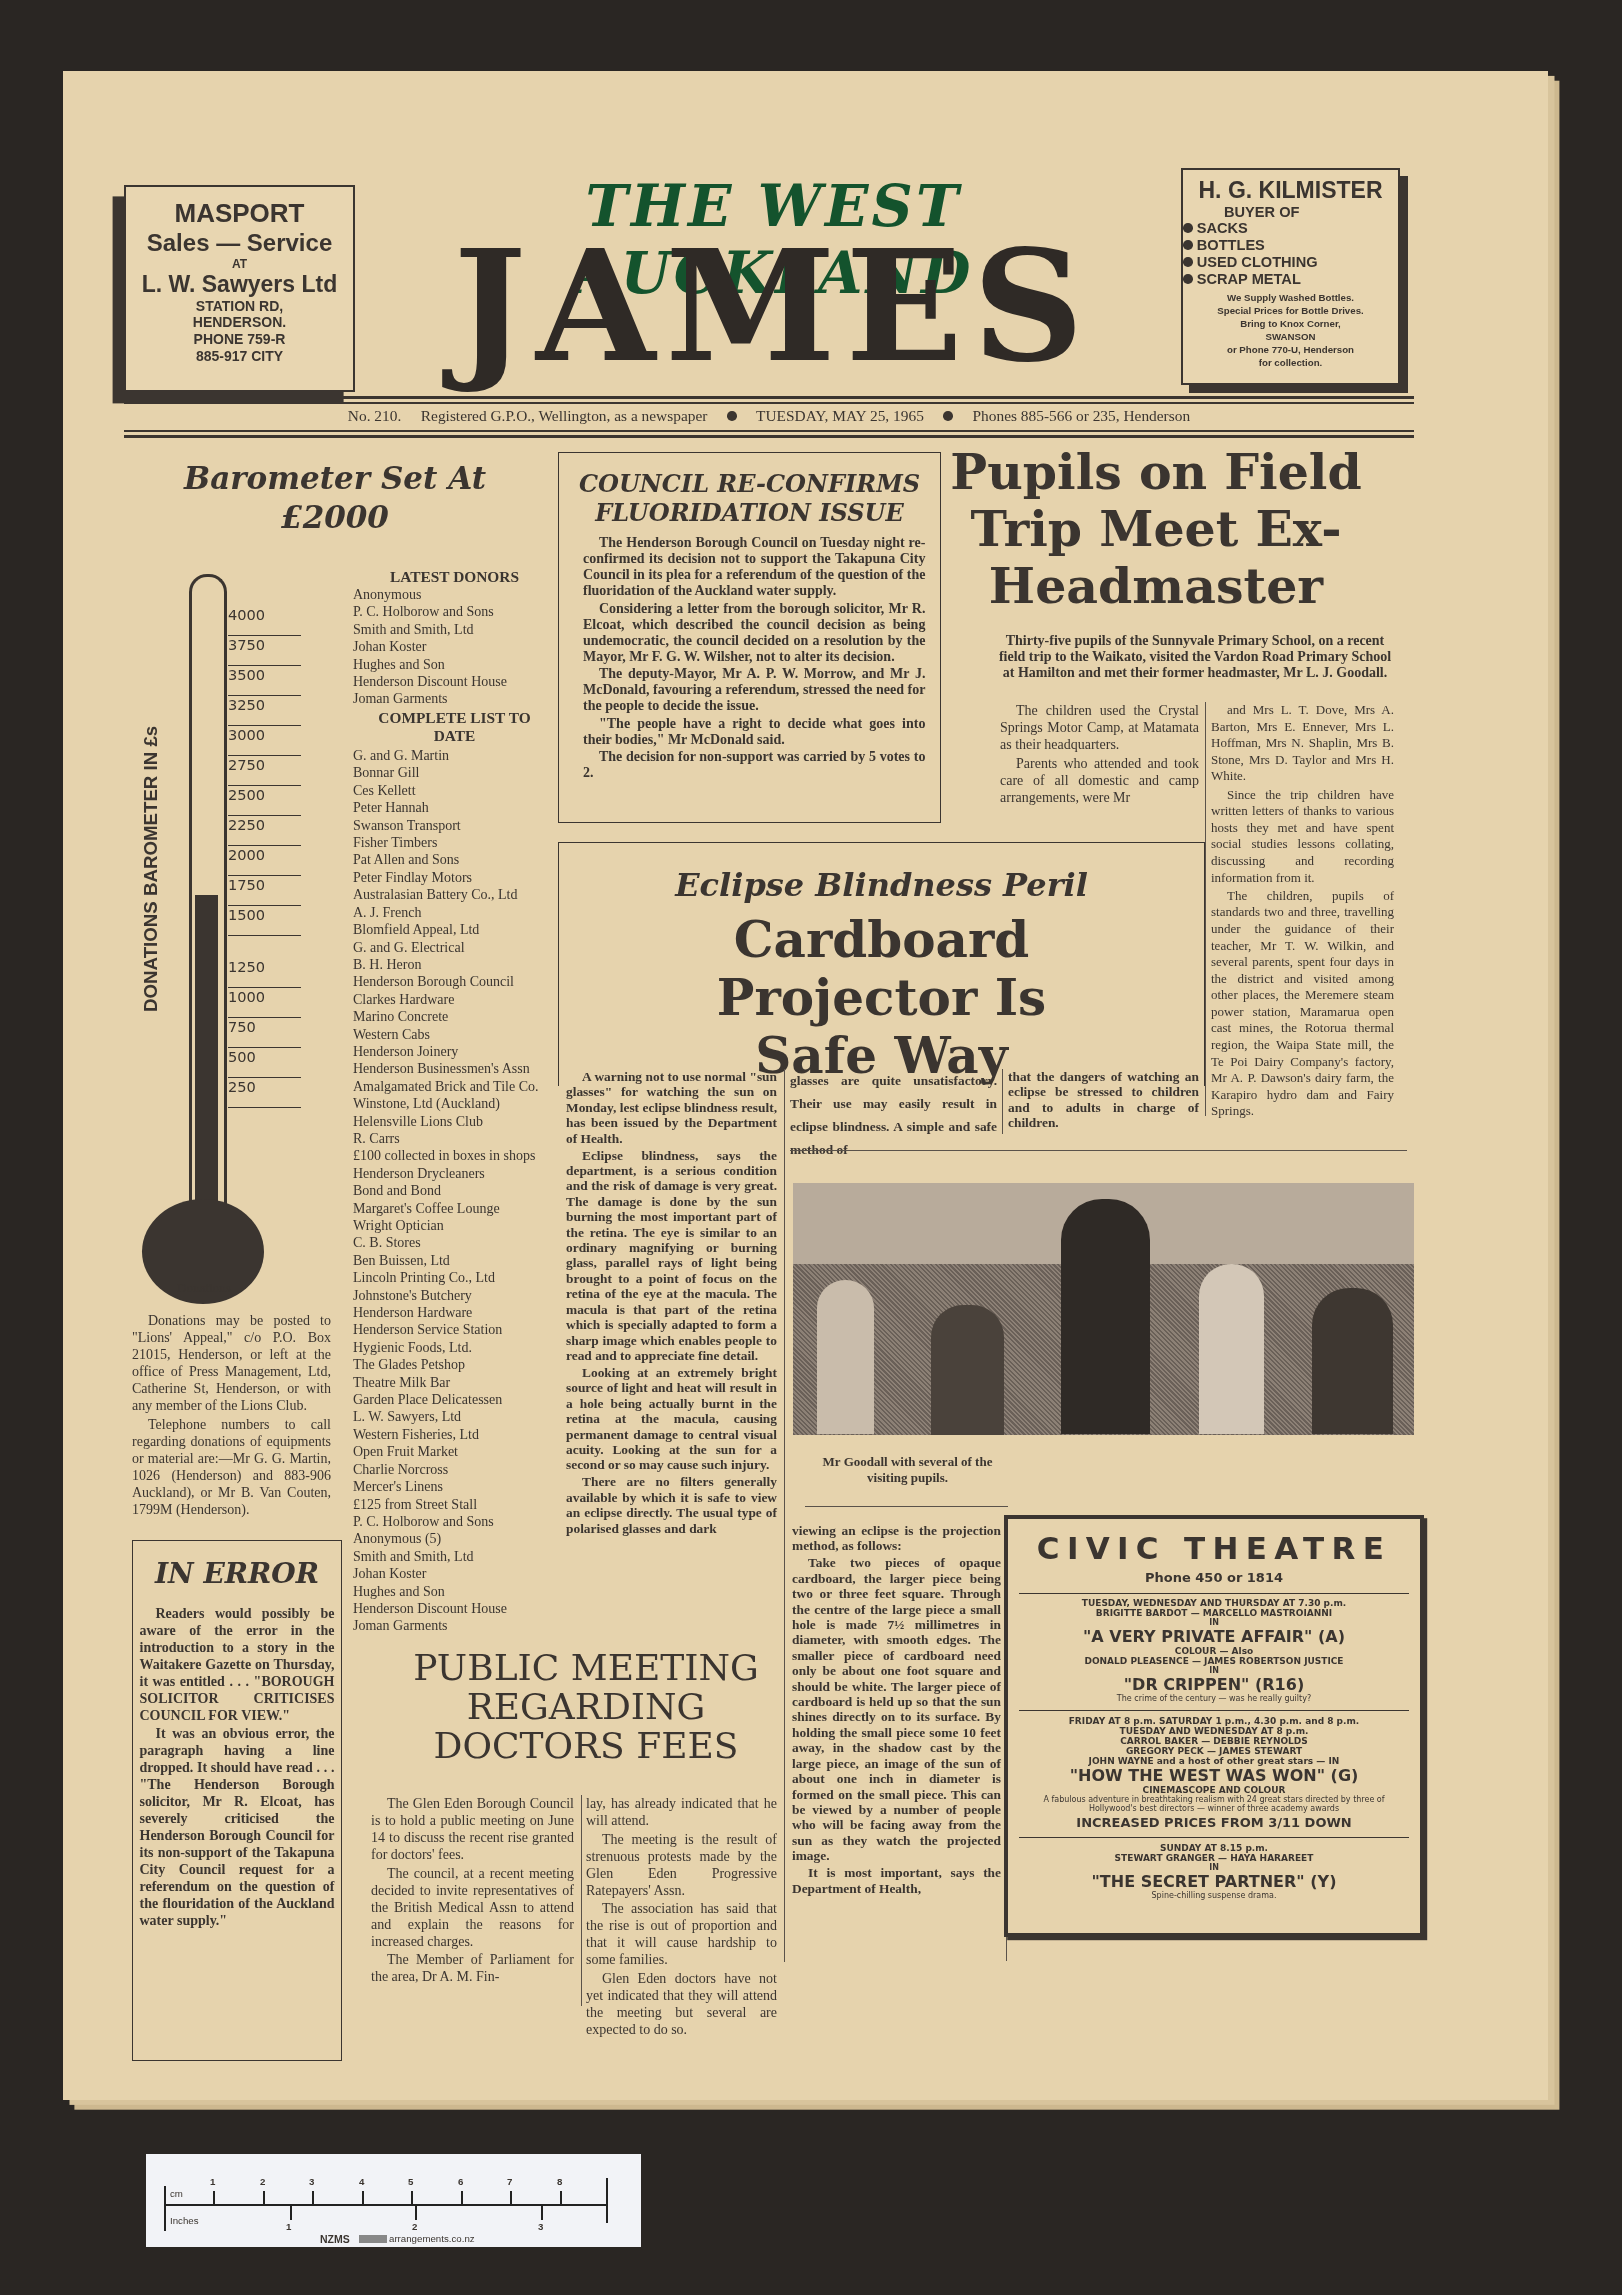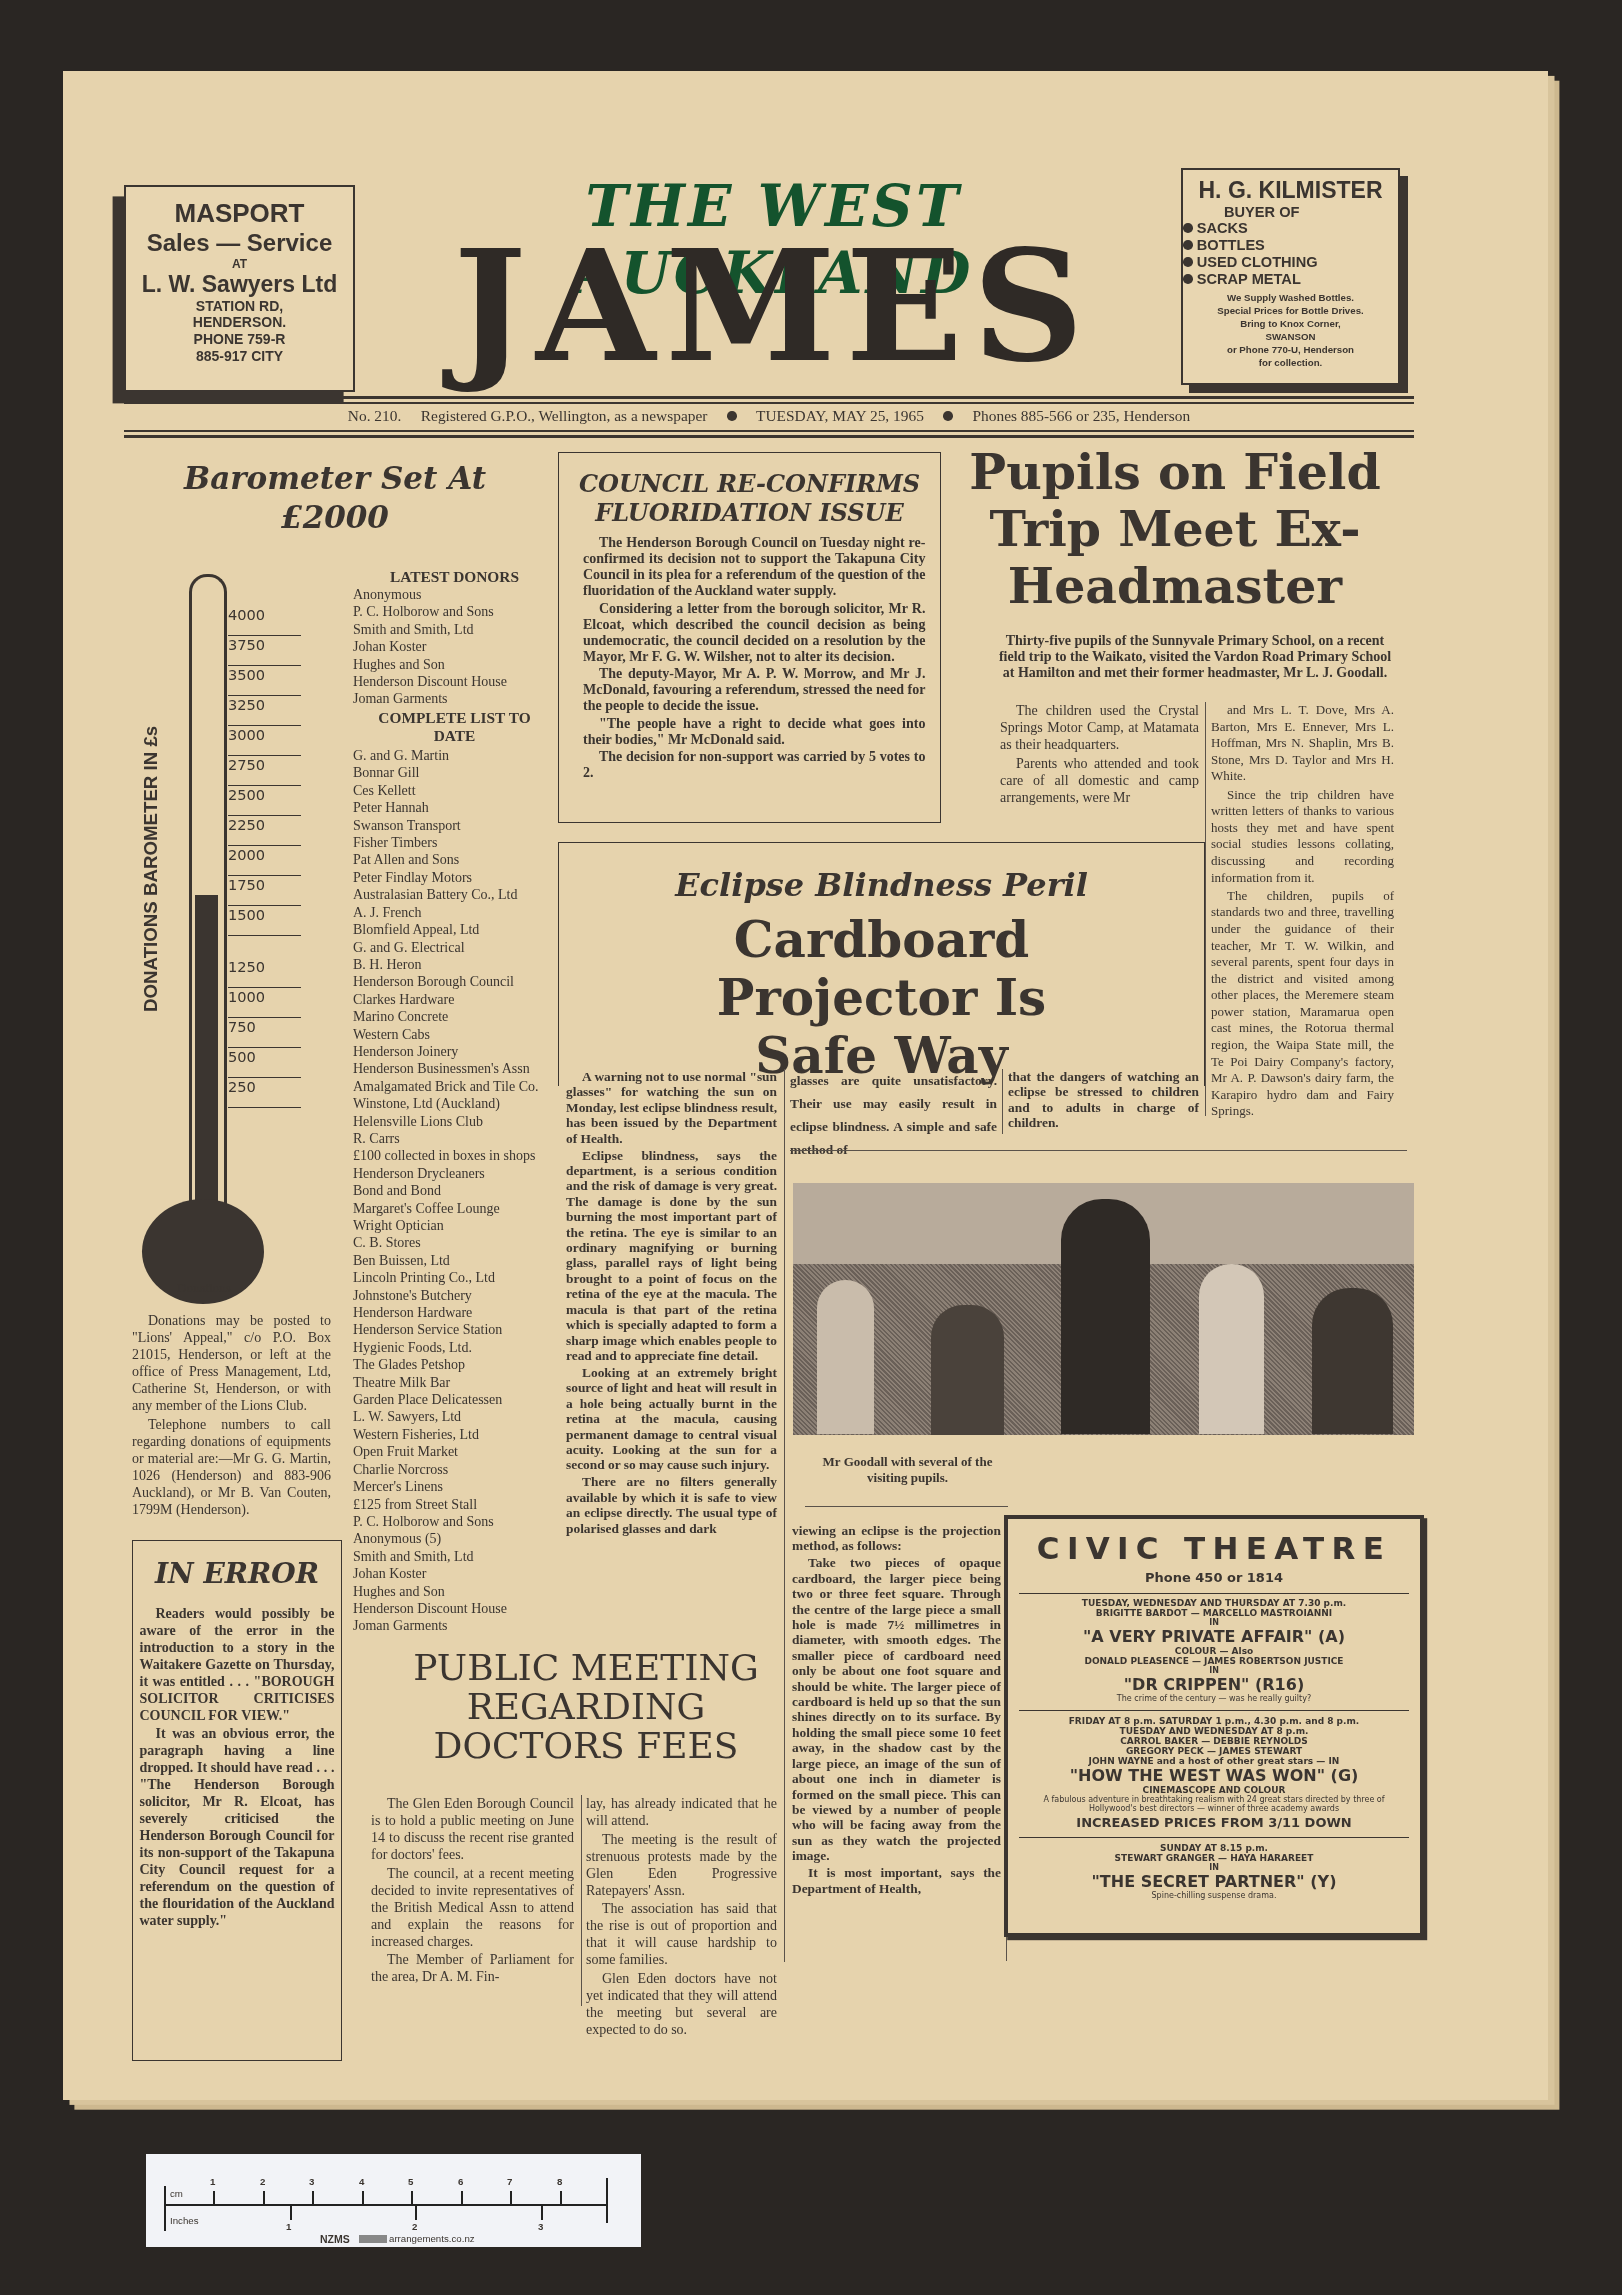--- a/index.html
+++ b/index.html
@@ -208,21 +208,21 @@
     </div>
     <div class="body-text body-bold" style="padding:8px 14.6px 0 24px;font-size:14px;line-height:16px;">
       <p>The Henderson Borough Council on Tuesday night re-confirmed its decision not to support the Takapuna City Council in its plea for a referendum of the question of the fluoridation of the Auckland water supply.</p>
         <p>Considering a letter from the borough solicitor, Mr R. Elcoat, which described the council decision as being undemocratic, the council decided on a resolution by the Mayor, Mr F. G. W. Wilsher, not to alter its decision.</p>
       <p>The deputy-Mayor, Mr A. P. W. Morrow, and Mr J. McDonald, favouring a referendum, stressed the need for the people to decide the issue.</p>
         <p>"The people have a right to decide what goes into their bodies," Mr McDonald said.</p>
       <p>The decision for non-support was carried by 5 votes to 2.</p>
     </div>
   </div>
 
-  <div class="abs" style="left:901px;top:373px;width:422px;text-align:center;font-family:'DejaVu Serif',serif;font-weight:bold;font-size:49px;line-height:57px;">Pupils on Field Trip Meet Ex-Headmaster</div>
+  <div class="abs" style="left:882px;top:373px;width:422px;text-align:center;font-family:'DejaVu Serif',serif;font-weight:bold;font-size:49px;line-height:57px;">Pupils on Field Trip Meet Ex-Headmaster</div>
   <div class="abs body-bold" style="left:933px;top:562px;width:398px;font-size:14px;line-height:16px;text-align:center;">Thirty-five pupils of the Sunnyvale Primary School, on a recent field trip to the Waikato, visited the Vardon Road Primary School at Hamilton and met their former headmaster, Mr L. J. Goodall.</div>
 
   <div class="abs body-text" style="left:937px;top:631px;width:199px;">
     <p>The children used the Crystal Springs Motor Camp, at Matamata as their headquarters.</p>
       <p>Parents who attended and took care of all domestic and camp arrangements, were Mr</p>
   </div>
   <div class="vline" style="left:1142px;top:631px;height:414px;"></div>
   <div class="abs body-text" style="left:1148px;top:631px;width:183px;font-size:13px;line-height:16.6px;">
     <p>and Mrs L. T. Dove, Mrs A. Barton, Mrs E. Ennever, Mrs L. Hoffman, Mrs N. Shaplin, Mrs B. Stone, Mrs D. Taylor and Mrs H. White.</p>
       <p>Since the trip children have written letters of thanks to various hosts they met and have spent social studies lessons collating, discussing and recording information from it.</p>

